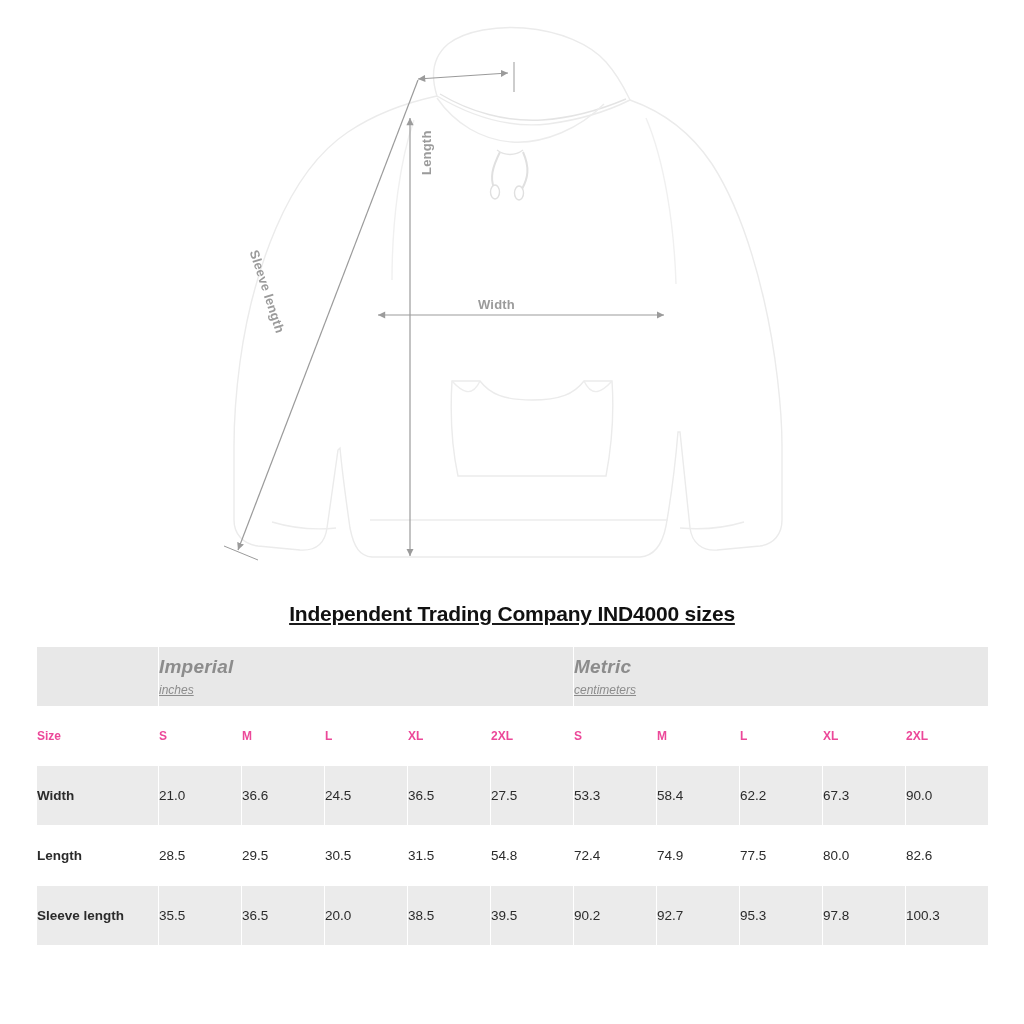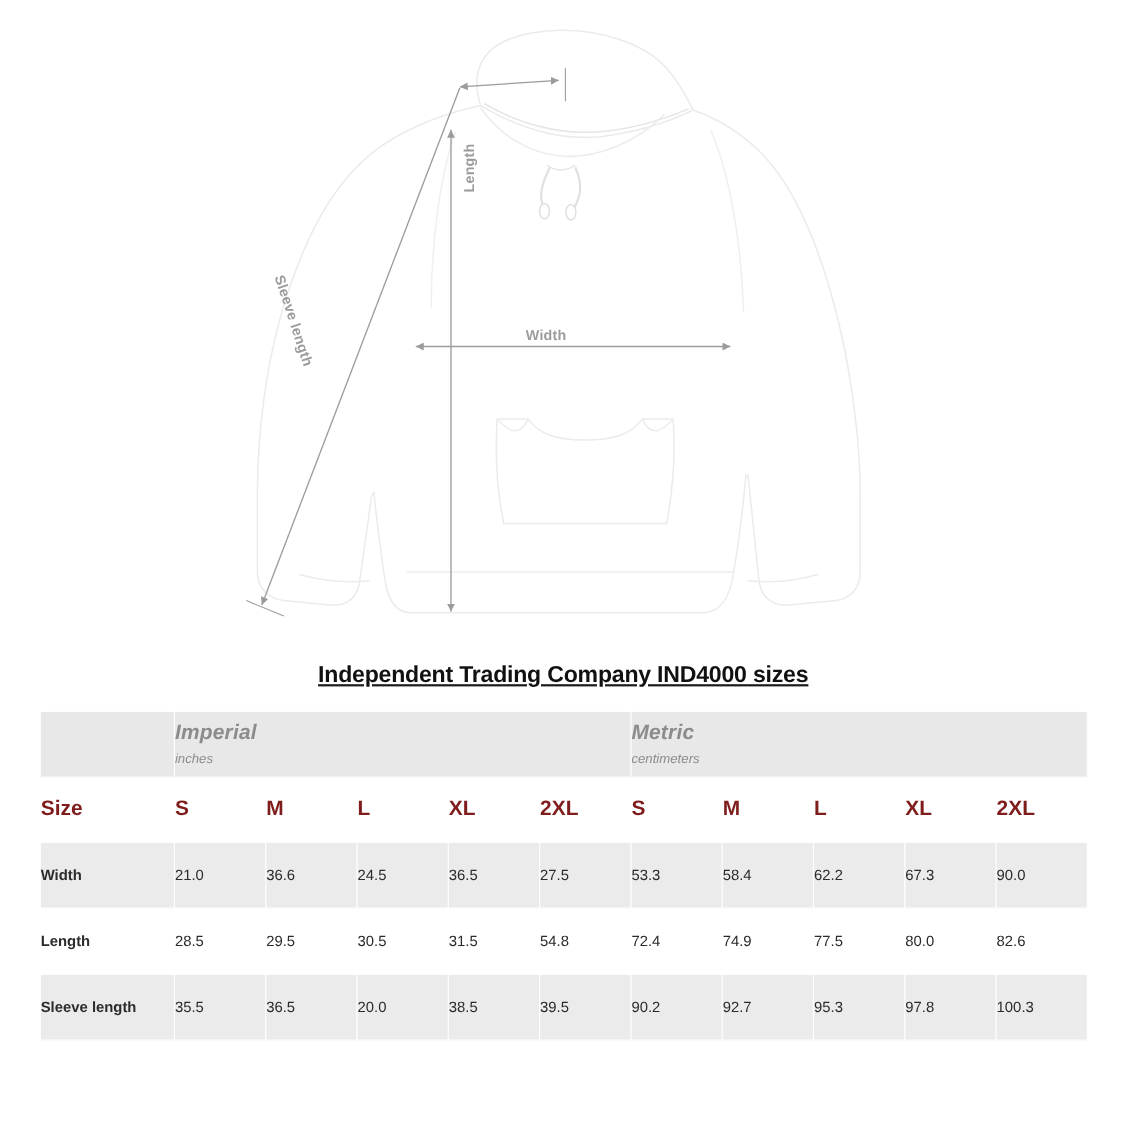--- a/index.html
+++ b/index.html
@@ -105,28 +105,29 @@
     font-style: italic;
     font-weight: bold;
     color: #8c8c8c;
     letter-spacing: 0.2px;
   }
   .unit-head .unit-sub {
     font-size: 12px;
     font-style: italic;
     color: #8c8c8c;
     margin-top: 5px;
+    text-decoration: underline;
   }
   .unit-head.blank { background: #e8e8e8; }
 
   tr.header-row td {
     background: #ffffff;
     font-weight: bold;
-    font-size: 19px;
-    color: #7f1d1d;
+    font-size: 12px;
+    color: #ec4899;
     height: 58px;
   }
   tr.header-row td.rowlabel { background: #ffffff; }
 
   tr.data-row td {
     background: #ffffff;
   }
   tr.data-row.shaded td {
     background: #ebebeb;
   }

